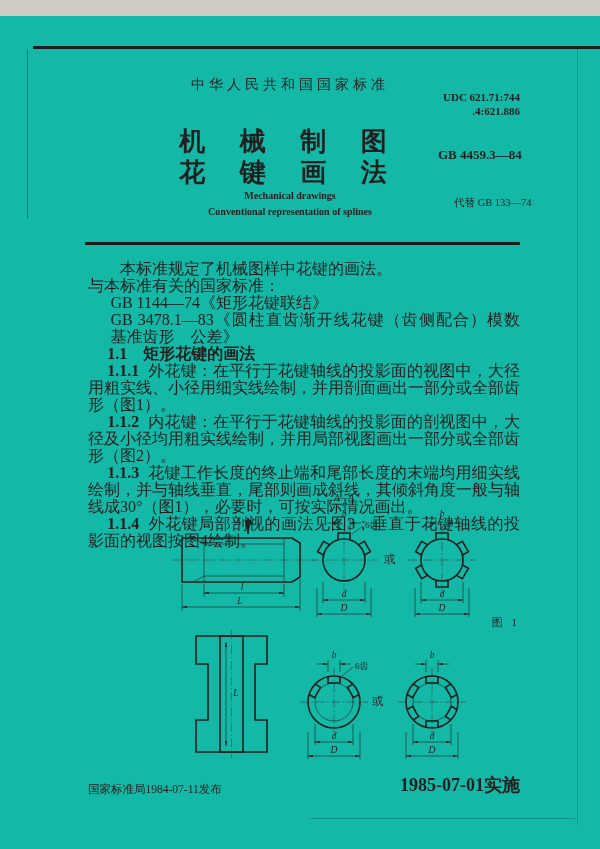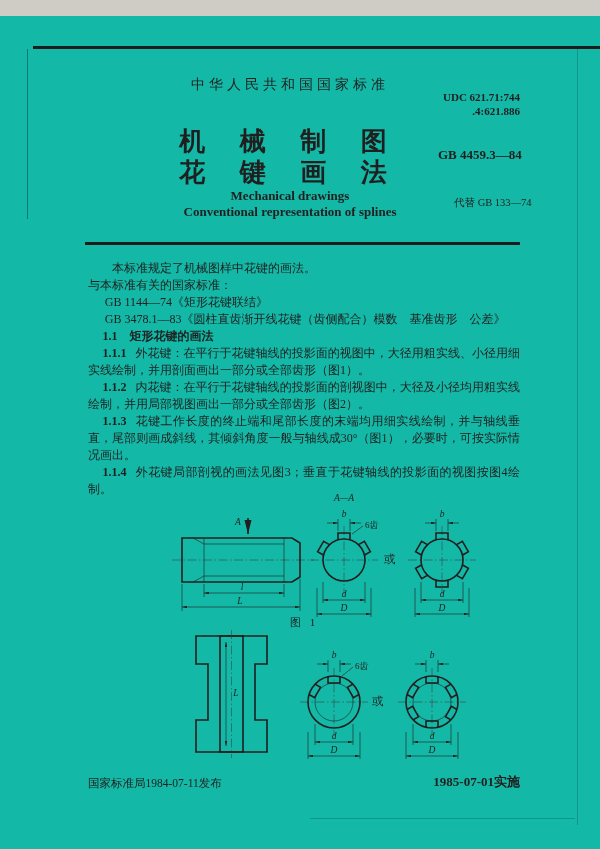--- a/index.html
+++ b/index.html
@@ -15,54 +15,54 @@
   .scan-bottom { position:absolute; bottom:46px; left:310px; right:25px; height:1px; background:rgba(0,0,0,.18); }
 
   .org-title { position:absolute; top:60px; left:85px; width:410px; text-align:center;
     font-size:14px; letter-spacing:4px; }
   .udc { position:absolute; top:74px; left:420px; width:100px; text-align:right;
     font-size:11px; font-weight:bold; line-height:14px; }
   .title-cn { position:absolute; top:110px; left:85px; width:410px; text-align:center;
     font-size:26px; font-weight:bold; letter-spacing:14px; line-height:31px; }
   .gb-code { position:absolute; top:131px; left:438px; font-size:13px; font-weight:bold; }
   .title-en { position:absolute; top:172px; left:85px; width:410px; text-align:center;
-    font-size:13px; font-weight:bold; line-height:16px; }
+    font-size:10px; font-weight:bold; line-height:16px; }
   .replaces { position:absolute; top:180px; left:454px; font-size:10.5px; }
   .rule { position:absolute; top:226px; left:85px; width:435px; height:2.5px; background:#1c1c1c; }
 
   .content { position:absolute; top:244px; left:88px; width:432px;
-    font-size:12px; line-height:17px; text-align:justify; }
+    font-size:16px; line-height:17px; text-align:justify; }
   .content p { margin:0; }
   .p-ind { text-indent:2em; }
   .p-ref { margin-left:1.4em !important; }
   .h1b { font-weight:bold; margin-top:14px !important; }
   .h2b { font-weight:bold; margin-left:1.2em !important; }
   .p-item { text-indent:1.2em; }
   .pnum { font-weight:bold; margin-right:9px; }
 
   .fig { position:absolute; left:88px; width:432px; }
   .fig1 { top:474px; height:140px; }
   .fig2 { top:612px; height:136px; }
-  .figcap { position:absolute; bottom:0; left:0; right:0; text-align:center;
+  .figcap { position:absolute; bottom:0; left:0; right:0; text-align:right;
     font-size:11px; letter-spacing:3px; }
   .or { position:absolute; font-size:11.5px; }
 
   svg { position:absolute; overflow:visible; }
   svg .thick { stroke:#1f1f1f; stroke-width:1.6; fill:none; }
   svg .thin  { stroke:#1f1f1f; stroke-width:0.6; fill:none; }
   svg .sec   { stroke:#1f1f1f; stroke-width:1.6; fill:none; }
   svg .dim   { stroke:#1f1f1f; stroke-width:0.6; fill:none; }
   svg .cl    { stroke:#3a3a3a; stroke-width:0.55; fill:none; stroke-dasharray:9 2.5 1.5 2.5; }
   svg text.lbl   { font-family:"Liberation Serif", serif; font-size:9.5px; font-style:italic; fill:#1f1f1f; }
   svg text.cnlbl { font-family:"Liberation Serif", serif; font-size:9px; font-style:normal; fill:#1f1f1f; }
 
   .footer { position:absolute; top:757px; left:88px; width:432px;
     display:flex; justify-content:space-between; align-items:flex-end; }
   .footer .issued { font-size:11.5px; }
-  .footer .impl { font-size:13px; font-weight:bold; }
+  .footer .impl { font-size:18px; font-weight:bold; }
 </style>
 </head>
 <body>
 
 <div class="page">
 
   <div class="scan-top"></div>
   <div class="scan-left"></div>
   <div class="scan-right"></div>
   <div class="scan-bottom"></div>

